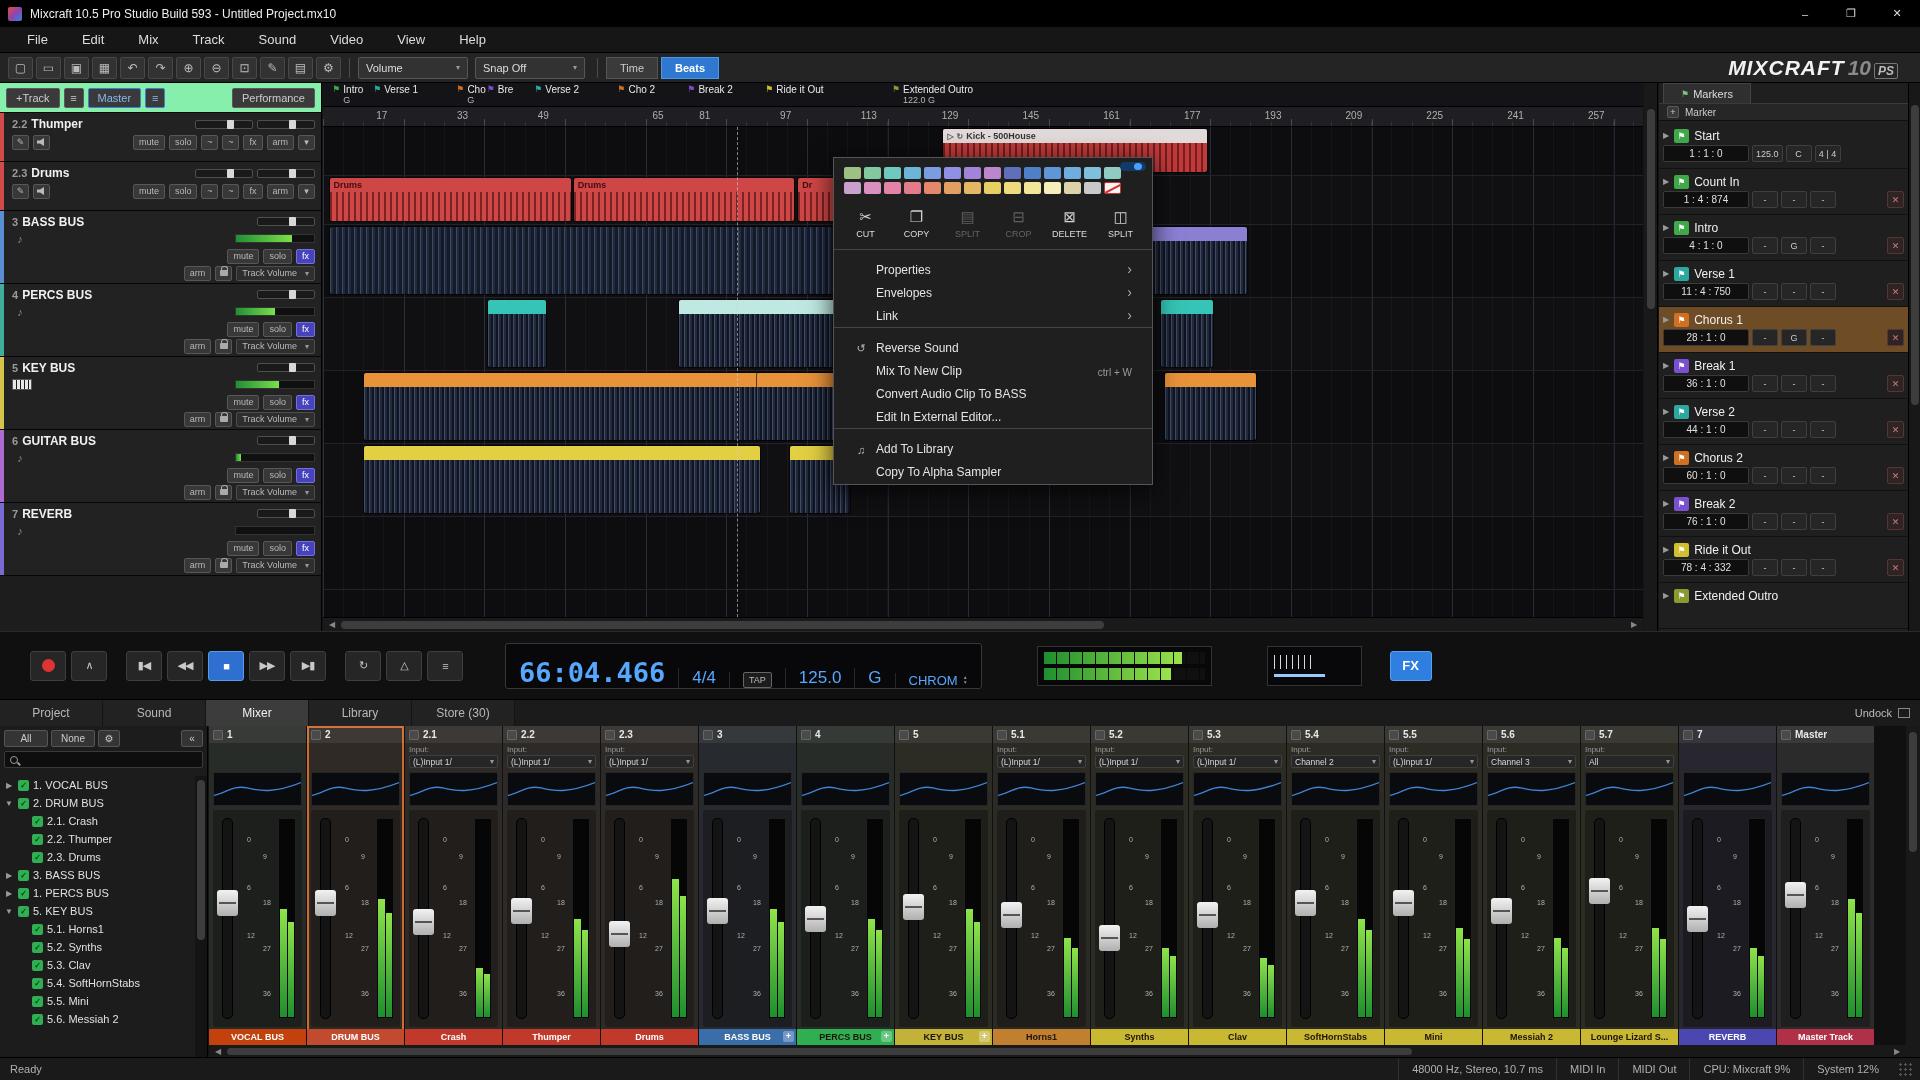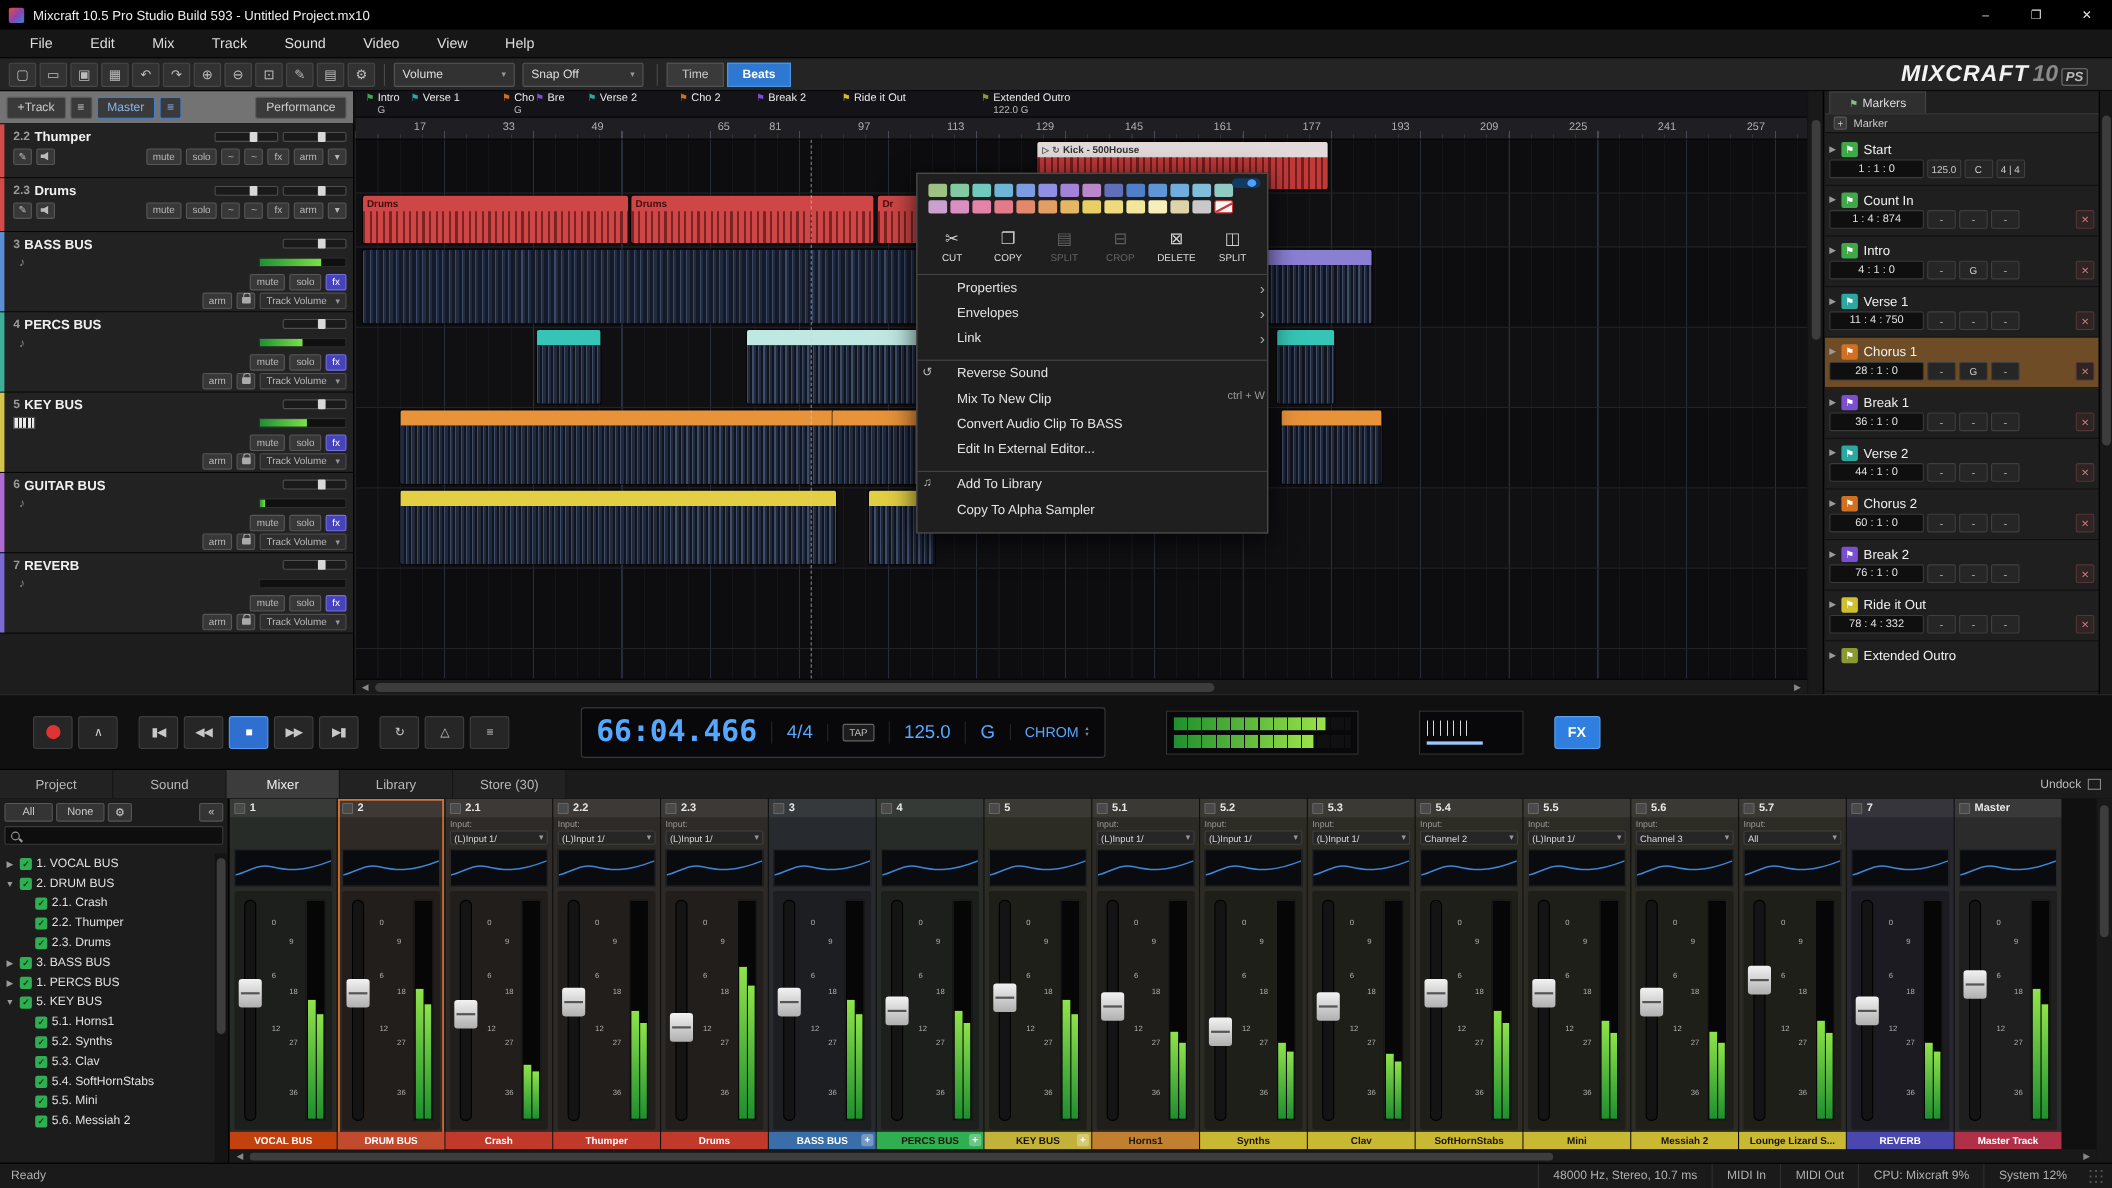--- a/index.html
+++ b/index.html
@@ -30,21 +30,21 @@
 .tb-toggle{height:22px;padding:0 13px;display:flex;align-items:center;background:#3a3a3a;border:1px solid #555;font-size:11px;color:#ccc}
 .tb-toggle.active{background:#2e78d2;border-color:#4a9ae8;color:#fff;font-weight:bold}
 .logo{margin-left:auto;display:flex;align-items:baseline;gap:3px;padding-right:14px;font-style:italic;font-weight:bold}
 .logo-main{font-size:21px;color:#f2f2f2;letter-spacing:1px}
 .logo-num{font-size:21px;color:#8a8a8a}
 .logo-ps{font-size:12px;color:#bbb;border:1px solid #777;padding:0 3px;border-radius:2px}
 
 
 #arrange{top:83px;height:548px;background:#151515}
 #track-panel{position:absolute;left:0;top:0;width:322px;height:100%;background:#1d1d1d;border-right:1px solid #000}
-.tp-head{height:30px;display:flex;align-items:center;gap:4px;padding:0 6px;background:#737373;border-bottom:1px solid #0a0a0a}
+.tp-head{height:30px;display:flex;align-items:center;gap:4px;padding:0 6px;background:#86efac;border-bottom:1px solid #0a0a0a}
 .btn{background:#3a3a3a;border:1px solid #5a5a5a;color:#ccc;border-radius:2px;font-size:11px;padding:3px 9px}
 .btn.blue{border-color:#3f7fd0;color:#8ab6ec}
 .btn-mini{width:20px;padding:3px 0;text-align:center}
 .perf{margin-left:auto}
 .track{position:relative;border-bottom:1px solid #060606;padding:3px 6px 2px 12px;display:flex;flex-direction:column;gap:2px;background:#222}
 .track::before{content:"";position:absolute;left:0;top:0;bottom:0;width:4px;background:var(--tc)}
 .track.audio{height:49px}
 .track.bus{height:73px}
 .t-row{display:flex;align-items:center;gap:4px;height:16px}
 .t-num{color:#9a9a9a;font-weight:bold;font-size:11px}
@@ -123,33 +123,33 @@
 .cm-palette{padding:9px 10px 4px;display:flex;flex-direction:column;gap:3px}
 .cm-prow{display:flex;gap:3px}
 .swatch{width:17px;height:12px;border-radius:2px;border:none}
 .swatch.none{background:#f4f4f4;position:relative;border:1px solid #c33;overflow:hidden}
 .swatch.none::after{content:"";position:absolute;left:-2px;right:-2px;top:5px;height:2px;background:#c33;transform:rotate(-28deg)}
 .cm-actions{display:flex;padding:6px 8px 2px;gap:4px}
 .cm-action{flex:1;display:flex;flex-direction:column;align-items:center;gap:3px;color:#ddd;font-size:9px;padding:4px 0;background:transparent;border:none}
 .cm-action .ai{font-size:15px;color:#cfcfcf}
 .cm-action.disabled{opacity:.35}
 .cm-sep{height:1px;background:#454545;margin:4px 0}
-.cm-row{height:23px;display:flex;align-items:flex-start;padding:0 2px;font-size:12px;color:#e4e4e4;gap:20px}
+.cm-row{height:23px;display:flex;align-items:flex-end;padding:0 20px;font-size:12px;color:#e4e4e4;gap:8px}
 .cm-row .chev{margin-left:auto;color:#aaa;font-size:14px}
 .cm-row .short{margin-left:auto;color:#999;font-size:10px}
 .cm-row .mi{width:14px;color:#bbb;font-size:11px;text-align:center}
 
 
 #transport{top:631px;height:68px;background:#101010;border-top:1px solid #2a2a2a;display:flex;align-items:center;padding-left:30px}
 #tp-btns{display:flex}
 .tp-btn{width:36px;height:30px;margin-right:5px;background:#262626;border:1px solid #3e3e3e;border-radius:3px;color:#c8c8c8;font-size:11px;display:flex;align-items:center;justify-content:center;letter-spacing:-1px}
 .tp-btn.gap{margin-left:14px}
 .tp-btn.record i{width:13px;height:13px;border-radius:50%;background:#e03434;display:block}
 .tp-btn.active{background:#2e6fd0;border-color:#5a9ae8;color:#fff}
-.tp-display{margin-left:60px;height:46px;background:#08080a;border:1px solid #38383c;border-radius:3px;display:flex;align-items:center}
+.tp-display{margin-left:37px;height:46px;background:#08080a;border:1px solid #38383c;border-radius:3px;display:flex;align-items:flex-end}
 .seg{display:flex;align-items:center;padding:0 13px;border-left:1px solid #26262a;color:#56a8ff}
 .seg:first-child{border-left:none}
 .seg-time{font-family:"DejaVu Sans Mono",monospace;font-size:27px;font-weight:bold}
 .seg-sig,.seg-tempo,.seg-key{font-size:17px}
 .tap-box{font-size:9px;color:#bbb;border:1px solid #666;border-radius:2px;padding:2px 5px;background:#1c1c1c}
 .seg-mode{font-size:13px;gap:5px}
 .mode-arrows{display:flex;flex-direction:column;font-size:5px;color:#888;line-height:5px}
 .tp-meter{margin-left:55px;width:175px;height:40px;background:#08080a;border:1px solid #333;padding:5px 6px;display:flex;flex-direction:column;justify-content:space-between}
 .m-row{height:12px;background:#101010;position:relative;overflow:hidden}
 .m-row i{position:absolute;left:0;top:0;bottom:0;background:linear-gradient(90deg,#1e8f2e,#9be34a);display:block}

